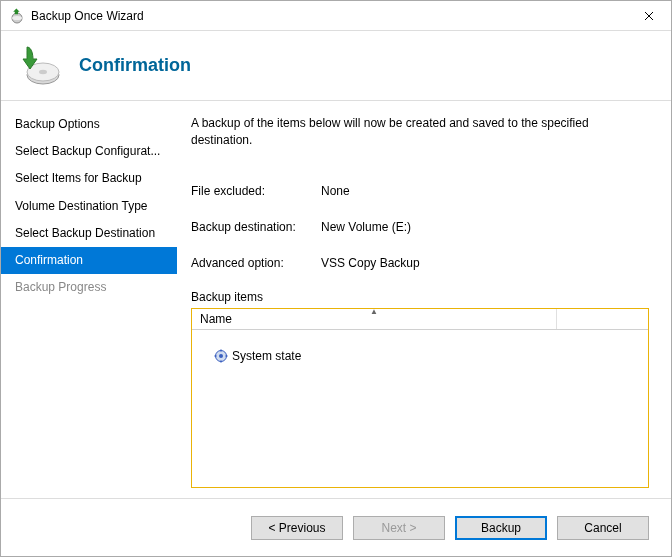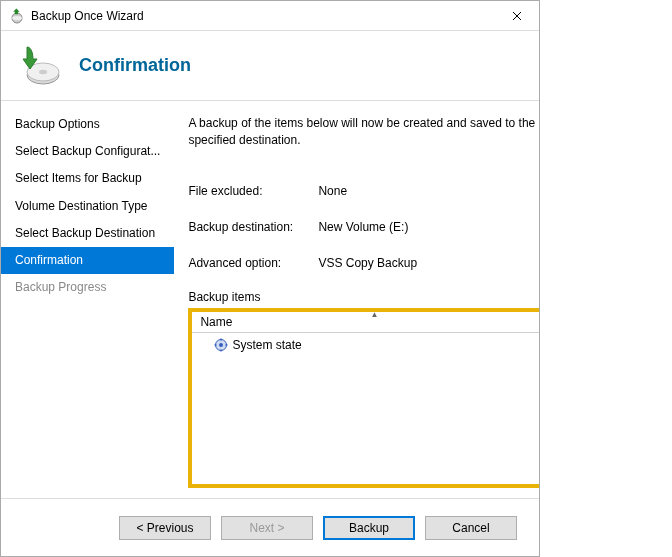--- a/index.html
+++ b/index.html
@@ -4,21 +4,21 @@
 <style>
   * { box-sizing: border-box; }
   body {
     margin: 0;
     font-family: "Segoe UI", Tahoma, sans-serif;
     font-size: 12px;
     background: #fff;
     color: #000;
   }
   .window {
-    width: 540px;
+    width: 672px;
     height: 557px;
     border: 1px solid #aaa;
     display: flex;
     flex-direction: column;
     position: relative;
   }
   .titlebar {
     height: 30px;
     display: flex;
     align-items: center;
@@ -75,25 +75,26 @@
     display: flex;
     flex-direction: column;
   }
   .desc { margin-bottom: 19px; line-height: 1.4; }
   .kv-row { display: flex; margin-bottom: 6px; margin-top: 16px; }
   .kv-label { width: 130px; }
   .kv-value { flex: 1; }
   .items-label { margin-top: 14px; margin-bottom: 4px; }
   .listview {
     flex: 1;
-    border: 4px solid #eab308;
+    border: 1px solid #eab308;
     background: #fff;
     display: flex;
     flex-direction: column;
     min-height: 0;
+    gap: 14px;
   }
   .listview-header {
     display: flex;
     border-bottom: 1px solid #d0d0d0;
     background: #fff;
     font-size: 12px;
   }
   .listview-col {
     padding: 3px 8px;
     border-right: 1px solid #e0e0e0;

